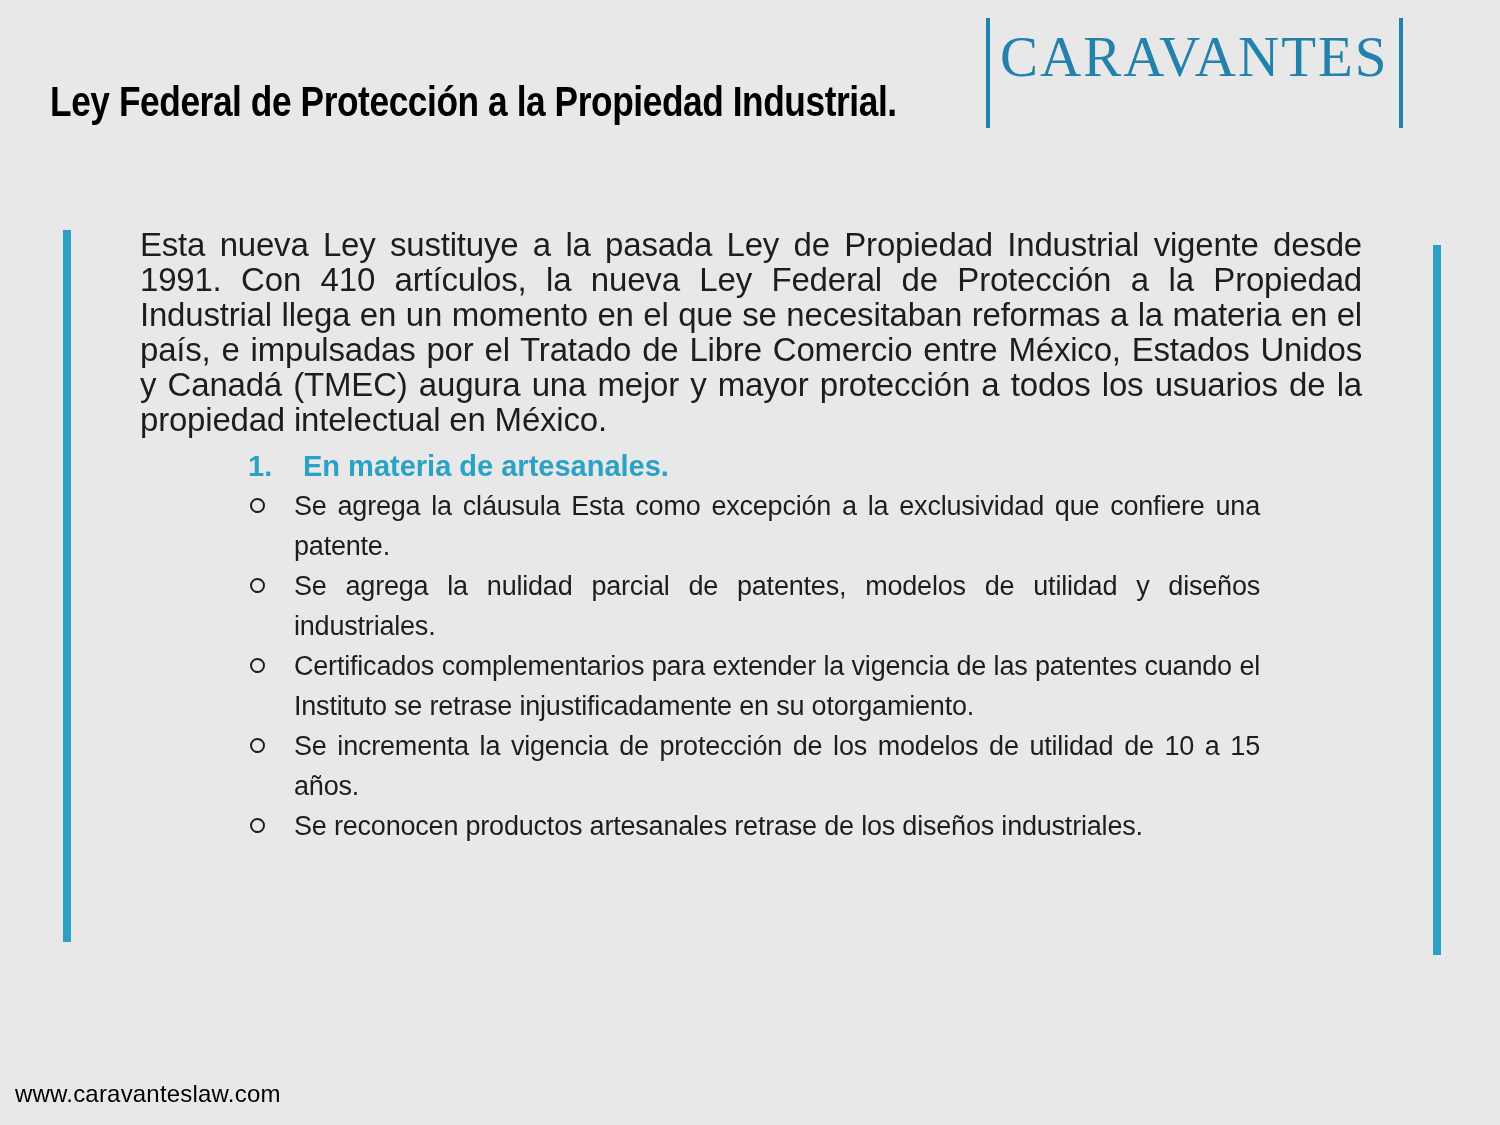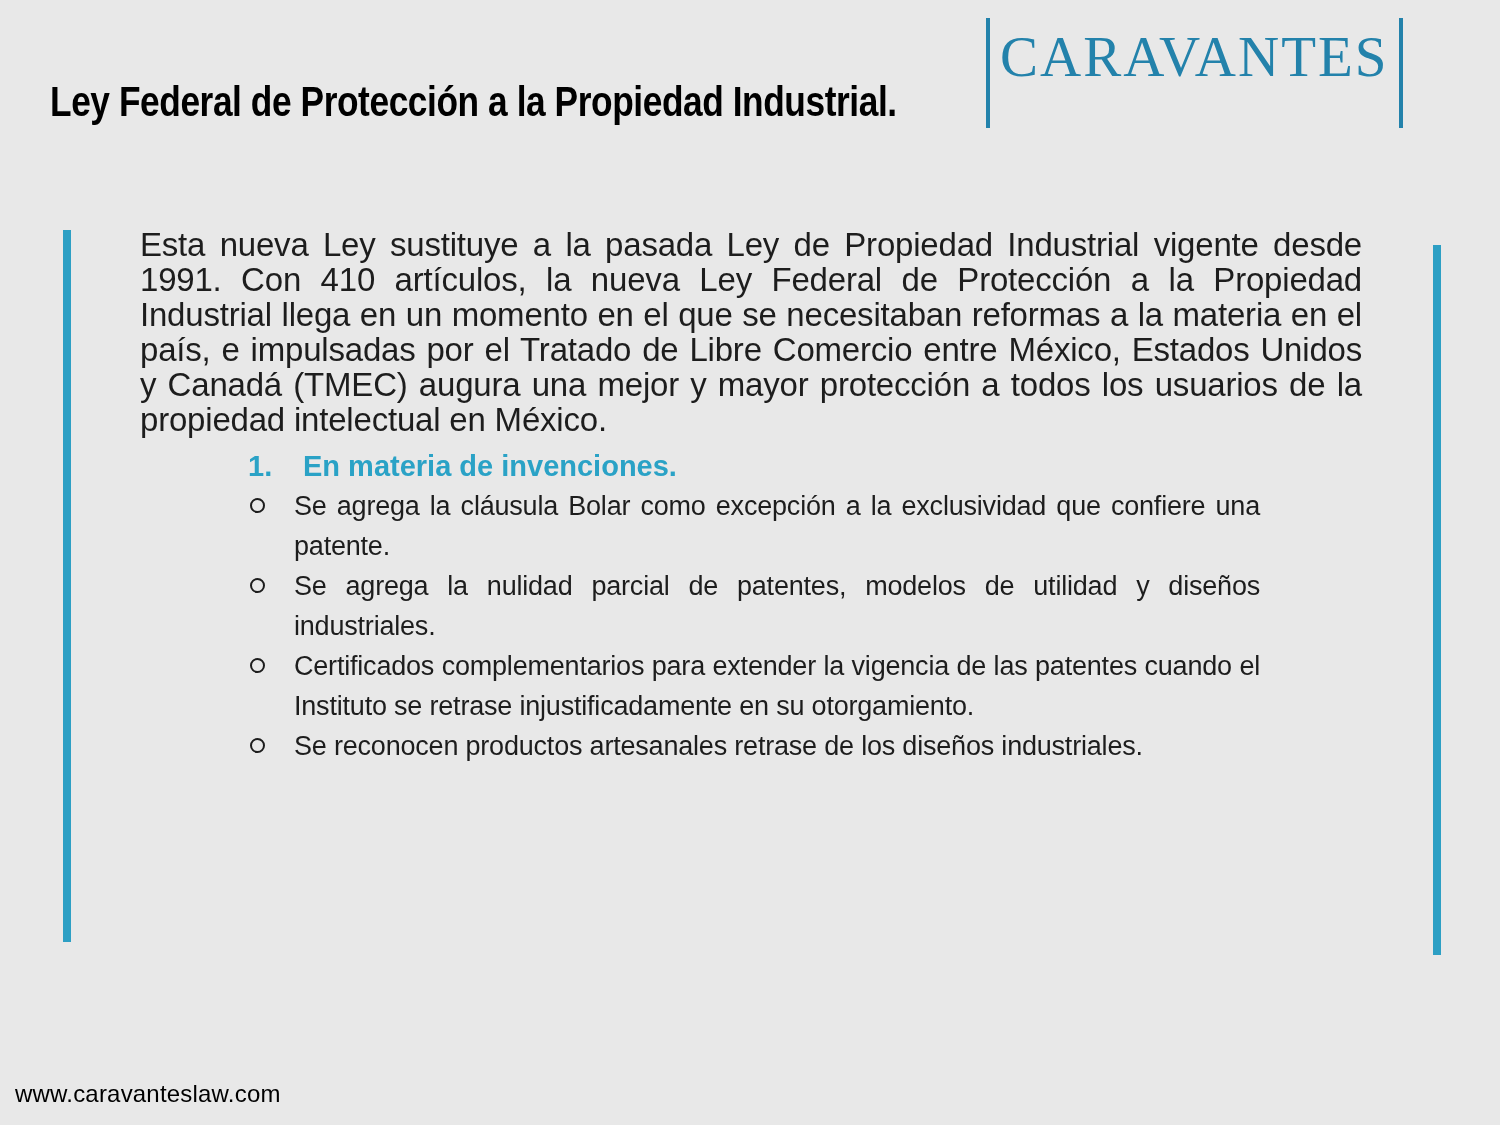--- a/index.html
+++ b/index.html
@@ -152,46 +152,52 @@
   </div>
 
   <div class="accent-bar left"></div>
   <div class="accent-bar right"></div>
 
   <p class="intro">Esta nueva Ley sustituye a la pasada Ley de Propiedad Industrial vigente desde 1991. Con 410 artículos, la nueva Ley Federal de Protección a la Propiedad Industrial llega en un momento en el que se necesitaban reformas a la materia en el país, e impulsadas por el Tratado de Libre Comercio entre México, Estados Unidos y Canadá (TMEC) augura una mejor y mayor protección a todos los usuarios de la propiedad intelectual en México.</p>
 
   <div class="section">
     <div class="section-heading">
       <span class="section-number">1.</span>
-      <span>En materia de invenciones.</span>
+      <span>En materia de artesanales.</span>
     </div>
 
     <ul class="bullet-list">
 
         <li class="bullet-item">
           <span class="bullet-marker-cell">
             <span class="bullet-circle"></span>
           </span>
-          <span class="bullet-text">Se agrega la cláusula Bolar como excepción a la exclusividad que confiere una patente.</span>
+          <span class="bullet-text">Se agrega la cláusula Esta como excepción a la exclusividad que confiere una patente.</span>
         </li>
 
         <li class="bullet-item">
           <span class="bullet-marker-cell">
             <span class="bullet-circle"></span>
           </span>
           <span class="bullet-text">Se agrega la nulidad parcial de patentes, modelos de utilidad y diseños industriales.</span>
         </li>
 
         <li class="bullet-item">
           <span class="bullet-marker-cell">
             <span class="bullet-circle"></span>
           </span>
           <span class="bullet-text">Certificados complementarios para extender la vigencia de las patentes cuando el Instituto se retrase injustificadamente en su otorgamiento.</span>
         </li>
 
+        <li class="bullet-item">
+          <span class="bullet-marker-cell">
+            <span class="bullet-circle"></span>
+          </span>
+          <span class="bullet-text">Se incrementa la vigencia de protección de los modelos de utilidad de 10 a 15 años.</span>
+        </li>
 
         <li class="bullet-item">
           <span class="bullet-marker-cell">
             <span class="bullet-circle"></span>
           </span>
           <span class="bullet-text">Se reconocen productos artesanales retrase de los diseños industriales.</span>
         </li>
       </ul>
   </div>
 

